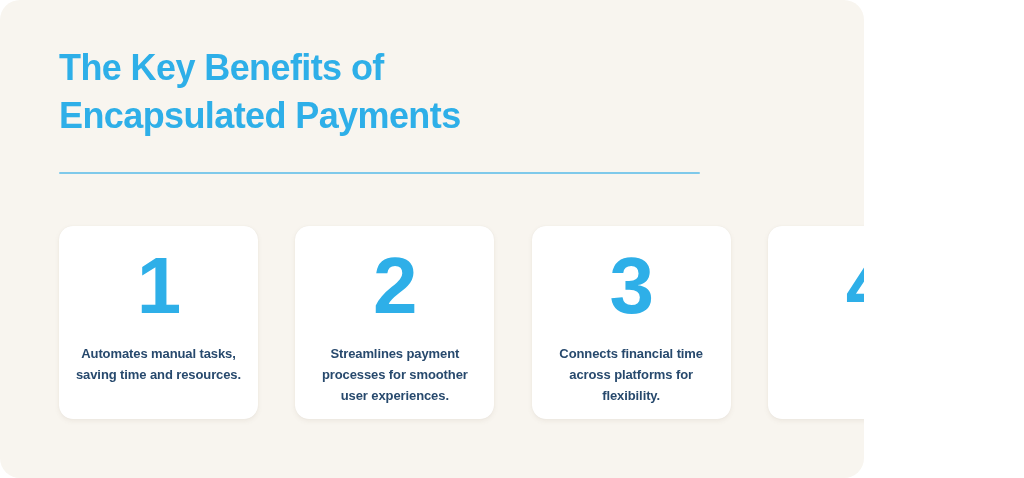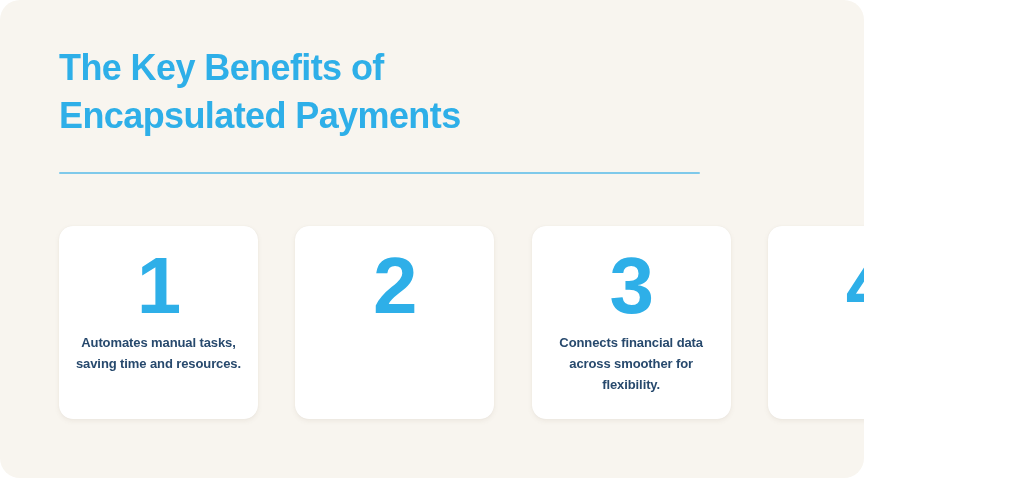--- a/index.html
+++ b/index.html
@@ -80,21 +80,21 @@
   .card-number {
     font-size: 80px;
     font-weight: bold;
     line-height: 84px;
     color: #2eafe8;
     letter-spacing: -1px;
     user-select: none;
   }
 
   .card-text {
-    margin-top: 4px;
+    margin-top: 15px;
     width: 172px;
     text-align: center;
     font-size: 13px;
     font-weight: bold;
     line-height: 21px;
     letter-spacing: -0.1px;
     color: #27496d;
   }
 </style>
 </head>
@@ -111,25 +111,26 @@
 
   <div id="cards">
 
     <div class="card">
       <div class="card-number">1</div>
       <div class="card-text">Automates manual tasks, saving time and resources.</div>
     </div>
 
     <div class="card">
       <div class="card-number">2</div>
+      <div class="card-text">Streamlines payment processes for smoother user experiences.</div>
     </div>
 
     <div class="card">
       <div class="card-number">3</div>
-      <div class="card-text">Connects financial data across smoother for flexibility.</div>
+      <div class="card-text">Connects financial time across platforms for flexibility.</div>
     </div>
 
     <div class="card">
       <div class="card-number">4</div>
     </div>
 
   </div>
 </div>
 
 </body></html>

